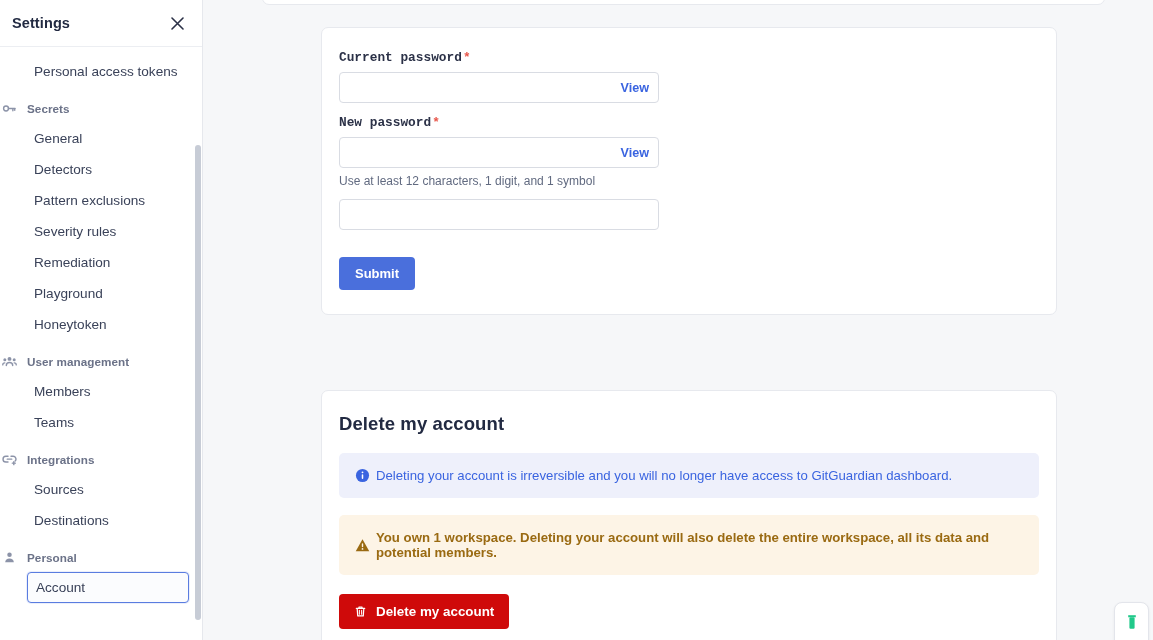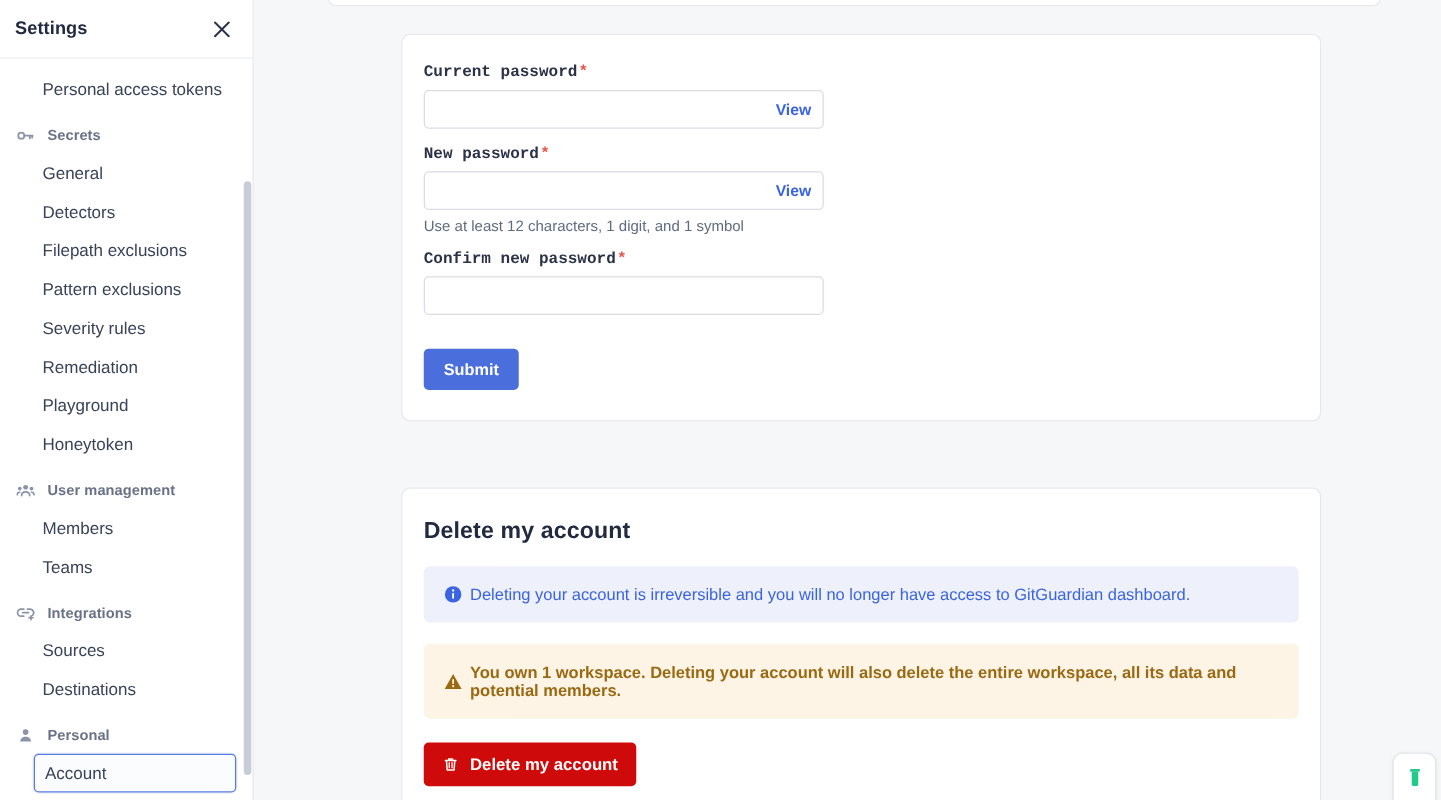--- a/index.html
+++ b/index.html
@@ -58,21 +58,21 @@
 
   .nav {
     position: relative;
     padding-top: 9px;
   }
 
   .nav-section {
     display: flex;
     align-items: center;
     gap: 9px;
-    padding: 7px 12px 6px 12px;
+    padding: 7px 12px 6px 1px;
     margin-top: 6px;
   }
   .nav-section .sec-icon {
     width: 17px; height: 17px;
     display: flex; align-items: center; justify-content: center;
     color: #8c93a8;
     flex: 0 0 17px;
   }
   .nav-section .sec-label {
     font-size: 11.7px;
@@ -300,21 +300,20 @@
         <span class="sec-icon">
           <svg width="15" height="15" viewBox="0 0 16 16" fill="none" aria-hidden="true">
             <circle cx="4.3" cy="8" r="2.6" stroke="currentColor" stroke-width="1.5"></circle>
             <path d="M6.9 8H14M11.6 8v2.4M13.6 8v1.8" stroke="currentColor" stroke-width="1.5" stroke-linecap="round"></path>
           </svg>
         </span>
         <span class="sec-label">Secrets</span>
       </div>
       <div class="nav-item">General</div>
       <div class="nav-item">Detectors</div>
-      <div class="nav-item">Filepath exclusions</div>
       <div class="nav-item">Pattern exclusions</div>
       <div class="nav-item">Severity rules</div>
       <div class="nav-item">Remediation</div>
       <div class="nav-item">Playground</div>
       <div class="nav-item">Honeytoken</div>
 
       <div class="nav-section">
         <span class="sec-icon">
           <svg width="15" height="15" viewBox="0 0 16 16" fill="none" aria-hidden="true">
             <circle cx="8" cy="5.2" r="2.1" fill="currentColor"></circle>
@@ -375,23 +374,20 @@
 
       <div class="field-label">
         <span>New password</span><span class="req">*</span>
       </div>
       <div class="input-wrap">
         <input class="input-box" type="password" value="" placeholder="" style="">
         <button class="view-link">View</button>
       </div>
       <div class="helper">Use at least 12 characters, 1 digit, and 1 symbol</div>
 
-      <div class="field-label">
-        <span>Confirm new password</span><span class="req">*</span>
-      </div>
       <div class="input-wrap">
         <input class="input-box no-view" type="password" value="" placeholder="" style="">
       </div>
 
       <button class="submit-btn">Submit</button>
     </section>
 
     <section class="card card-delete">
       <h2 class="card-h">Delete my account</h2>
 

